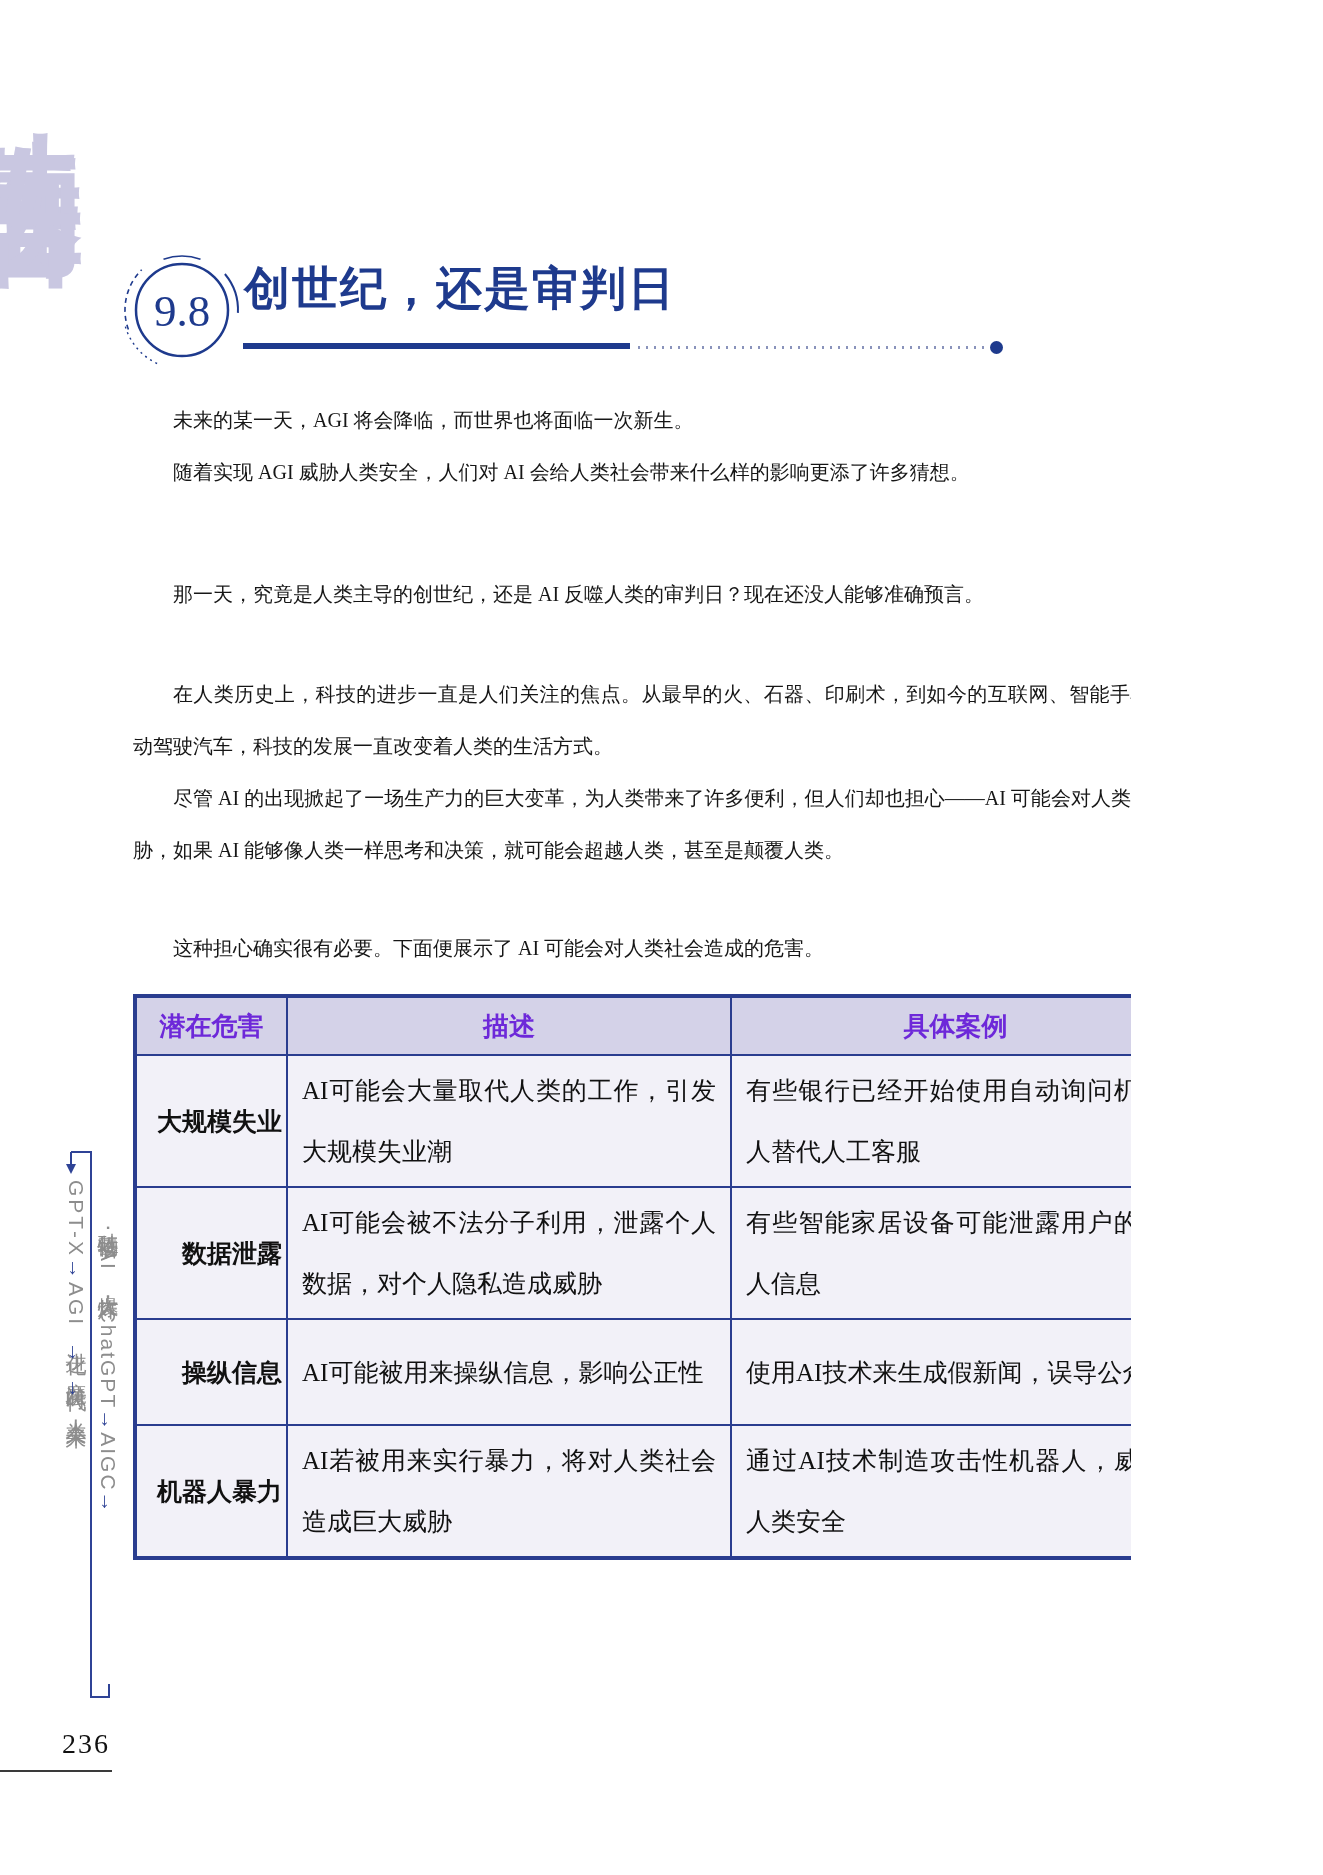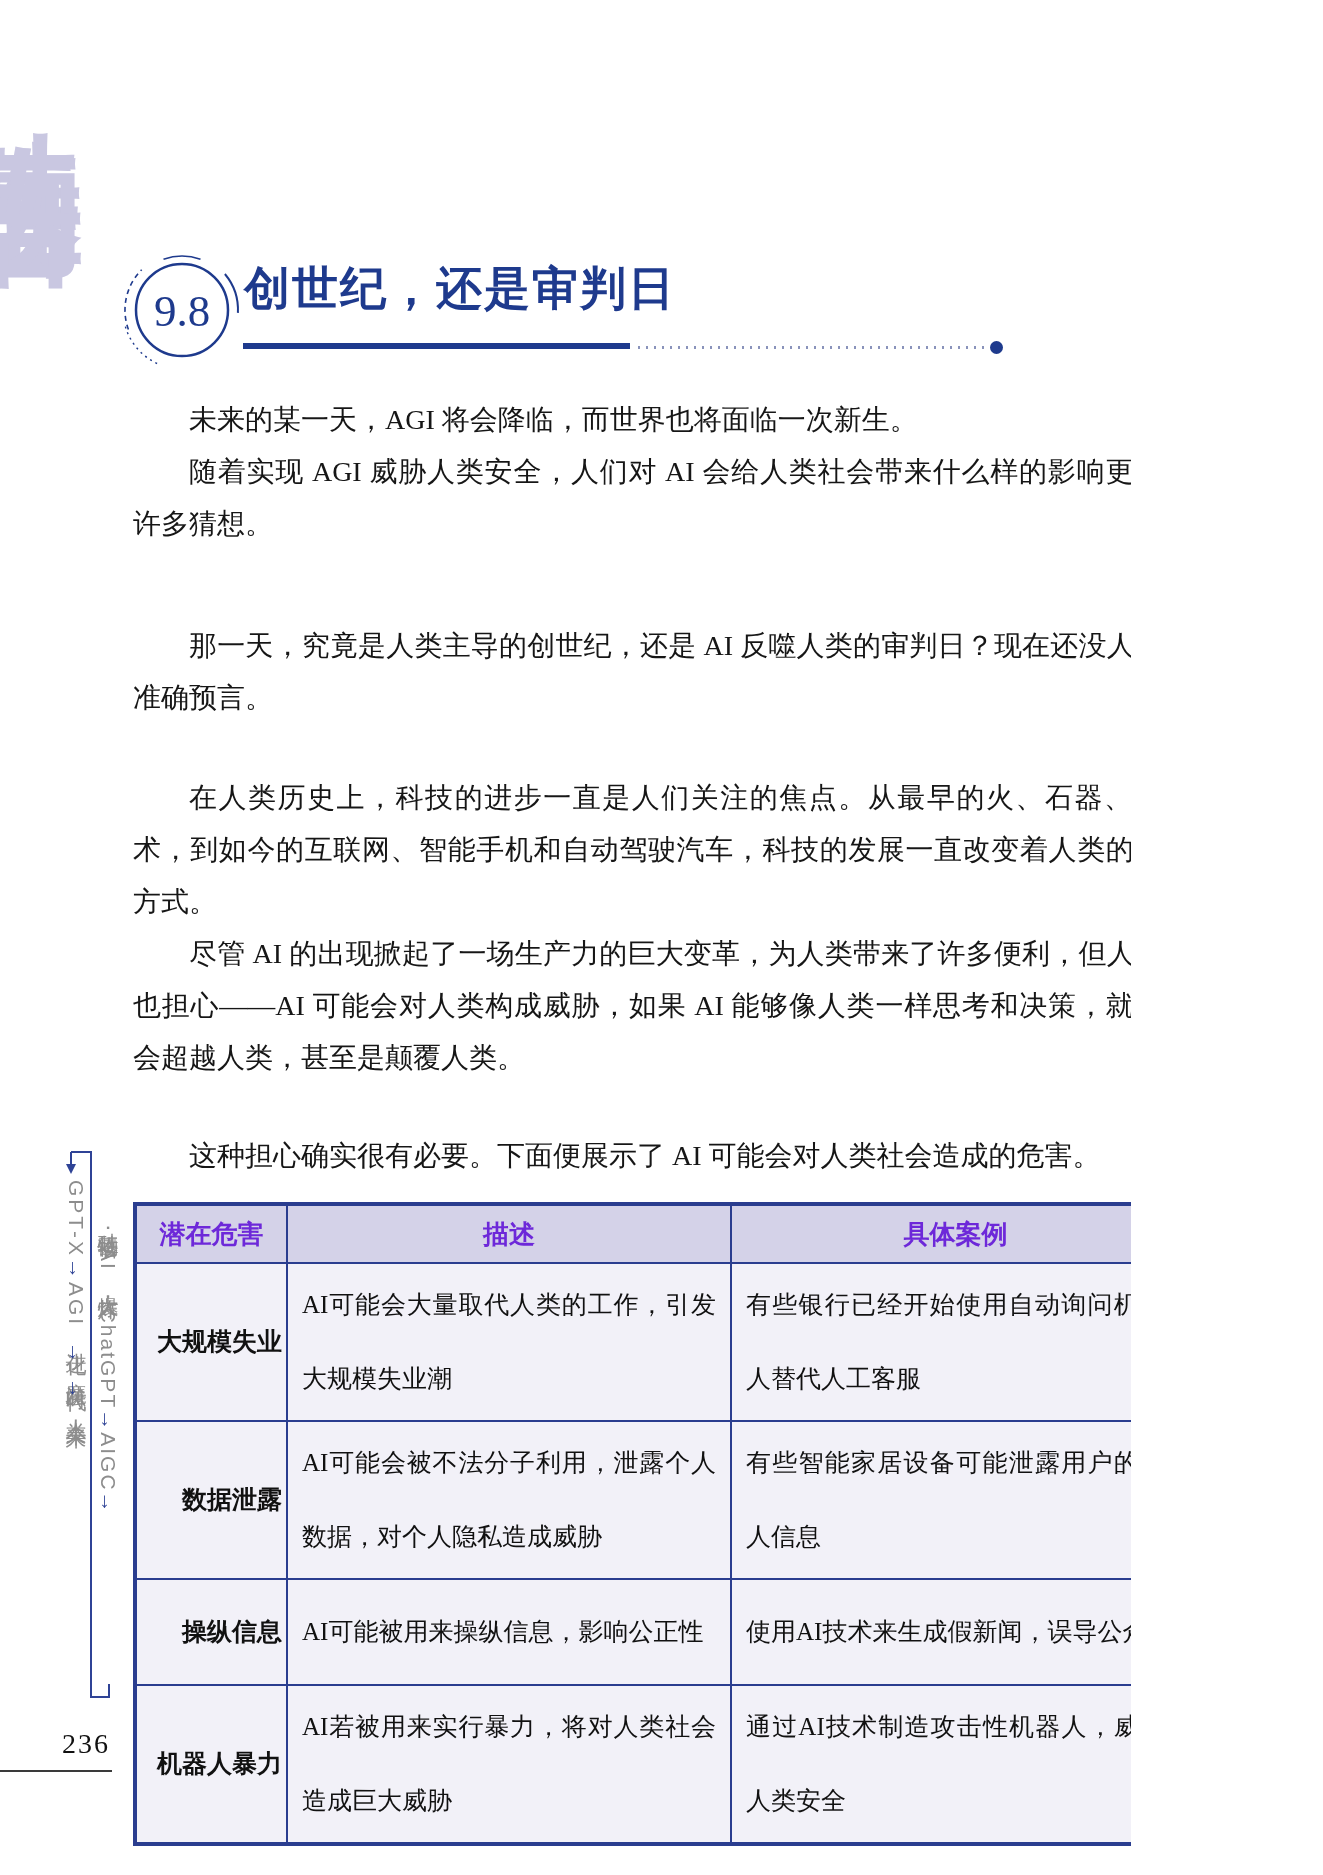--- a/index.html
+++ b/index.html
@@ -30,40 +30,40 @@
   .title-underline { position:absolute; left:243px; top:343px; width:387px; height:6px; background:#1e3a8d; }
   .title-dotline {
     position:absolute; left:638px; top:346px; width:348px; height:3px;
     background:repeating-linear-gradient(to right,#8a93bb 0 2px,transparent 2px 8px);
   }
   .title-dot { position:absolute; left:990px; top:341px; width:13px; height:13px; border-radius:50%; background:#1e3a8d; }
 
   
   .main { position:absolute; left:133px; top:394px; width:1058px; }
   .para {
-    margin:0; font-size:28px; line-height:52px; text-align:justify;
+    margin:0; font-size:20px; line-height:52px; text-align:justify;
     text-indent:2em; color:#161616;
   }
   .gap-lg { margin-top:70px; }
   .gap-md { margin-top:48px; }
   .gap-sm { margin-top:46px; }
 
   
   table.harm {
     margin-top:20px; width:1046px; table-layout:fixed;
     border-collapse:collapse; border:4px solid #2a3d8f;
   }
   table.harm th, table.harm td { border:2px solid #2a3d8f; }
   table.harm th {
     background:#d4d2e8; height:54px;
     font-family:"Liberation Sans","DejaVu Sans",sans-serif;
     font-size:26px; font-weight:700; color:#6d28d9; text-align:center;
   }
   table.harm td {
-    background:#f2f1f8; font-size:25px; line-height:74px; color:#111;
+    background:#f2f1f8; font-size:25px; line-height:61px; color:#111;
     padding:4px 14px; text-align:justify; vertical-align:middle;
   }
   table.harm td.harm-col { text-align:right; padding:4px 4px; text-indent:0;font-weight:bold; }
   tr.h104 td { height:104px; }
   tr.h96 td { height:96px; }
 
   
   .sidebar-bracket { position:absolute; left:55px; top:1142px; }
   .sidebar-col {
     position:absolute; writing-mode:vertical-rl; text-orientation:mixed;

